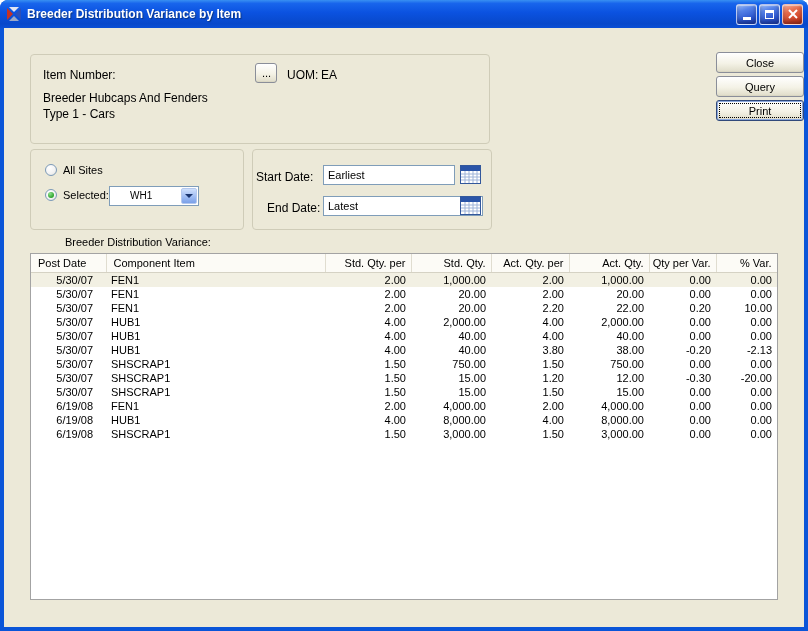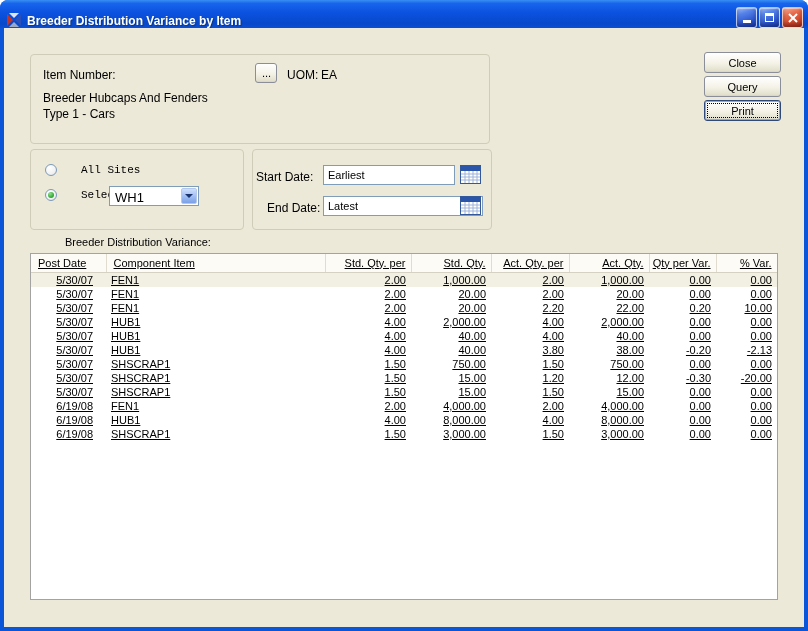--- a/index.html
+++ b/index.html
@@ -7,21 +7,21 @@
   body{font-family:"Liberation Sans","DejaVu Sans",sans-serif;}
 
   .window{
     position:relative;width:808px;height:631px;
     border-radius:8px 8px 0 0;overflow:hidden;
     background:#0A55D8;
   }
   .titlebar{
     position:absolute;left:0;top:0;right:0;height:28px;
     background:linear-gradient(180deg,#3890F2 0%,#1865EC 12%,#0B52E0 45%,#0848CA 85%,#0A4FD6 100%);
-    display:flex;align-items:flex-end;padding:0 5px 0 6px;gap:5px;
+    display:flex;align-items:center;padding:0 5px 0 6px;gap:5px;
   }
   .titlebar .title{
     color:#fff;font-weight:bold;font-size:12px;
     text-shadow:1px 1px 1px #0A3580;white-space:nowrap;
   }
   .tb-buttons{margin-left:auto;display:flex;gap:2px;}
   .tb-btn{
     width:21px;height:21px;border-radius:3px;border:1px solid rgba(255,255,255,0.65);
     display:flex;align-items:center;justify-content:center;
     background:linear-gradient(160deg,#9CBCF8 0%,#5582E8 30%,#2B55CE 70%,#1E43B8 100%);
@@ -51,66 +51,67 @@
   }
 
   .smallbtn{
     position:absolute;width:22px;height:20px;
     border:1px solid #8A8E99;border-radius:3px;
     background:linear-gradient(180deg,#FFFFFF 0%,#F4F2E6 55%,#E3E0CE 92%,#D6D3BE 100%);
     font-size:11px;line-height:10px;text-align:center;cursor:default;
   }
 
   .xpbtn{
-    position:absolute;width:77px;height:21px;
+    position:absolute;width:88px;height:21px;
     border:1px solid #8A8E99;border-radius:3px;
     background:linear-gradient(180deg,#FFFFFF 0%,#F4F2E6 55%,#E3E0CE 92%,#D6D3BE 100%);
     font-family:"Liberation Sans","DejaVu Sans",sans-serif;font-size:11px;color:#000;
     cursor:default;
+    margin-left:12px;
   }
   .xpbtn.default{
     border:1px solid #30497B;
     box-shadow:inset 0 0 0 1px #8CA8DC;
     outline:1px dotted #000;outline-offset:-4px;
   }
 
-  .radio-row{position:absolute;display:flex;align-items:flex-start;gap:24px;font-family:Liberation Mono, monospace;}
+  .radio-row{position:absolute;display:flex;align-items:flex-start;gap:6px;}
   .radio{
     width:12px;height:12px;border-radius:50%;
     border:1px solid #7C9AB8;background:radial-gradient(circle at 35% 30%,#FFFFFF 0%,#F2F2F2 60%,#DADAD2 100%);
     display:inline-flex;align-items:center;justify-content:center;
   }
   .radio.checked::after{
     content:"";width:6px;height:6px;border-radius:50%;
     background:radial-gradient(circle at 35% 30%,#8CE08C 0%,#2DA32D 70%);
   }
   .radio-row .rlabel{font-size:11px;}
 
   .combo{
     position:absolute;width:90px;height:20px;border:1px solid #7F9DB9;background:#fff;
   }
-  .combo .cvalue{font-size:13px;padding:3px 0 0 5px;}
+  .combo .cvalue{font-size:10px;padding:3px 0 0 20px;}
   .combo .arrowbtn{
     position:absolute;top:1px;right:1px;bottom:1px;width:16px;
     background:linear-gradient(180deg,#CFE0FC 0%,#9BB9F2 60%,#7AA0E8 100%);
     border:1px solid #B4C8EE;border-radius:2px;
     display:flex;align-items:center;justify-content:center;
   }
   .combo .tri{
     width:0;height:0;border-left:4px solid transparent;border-right:4px solid transparent;
     border-top:4px solid #18336E;
   }
 
   .calbtn{
     position:absolute;width:22px;height:20px;padding:0;border:none;background:transparent;cursor:default;
   }
 
   .grid-caption{position:absolute;font-size:11px;color:#000;}
   .grid{
-    position:absolute;background:#fff;border:1px solid #A3A3A3;overflow:hidden;text-decoration:underline;
+    position:absolute;background:#fff;border:1px solid #A3A3A3;overflow:hidden;
   }
   table.vgrid{border-collapse:collapse;table-layout:fixed;width:746px;
     font-family:"Liberation Sans","DejaVu Sans",sans-serif;font-size:11px;}
   table.vgrid th{
     height:18px;font-weight:normal;background:#FCFBF6;
     border-right:1px solid #E0DDD0;border-bottom:1px solid #D5D2C4;
     white-space:nowrap;overflow:hidden;
   }
   table.vgrid td{
     height:14px;line-height:14px;padding-top:0;padding-bottom:0;

